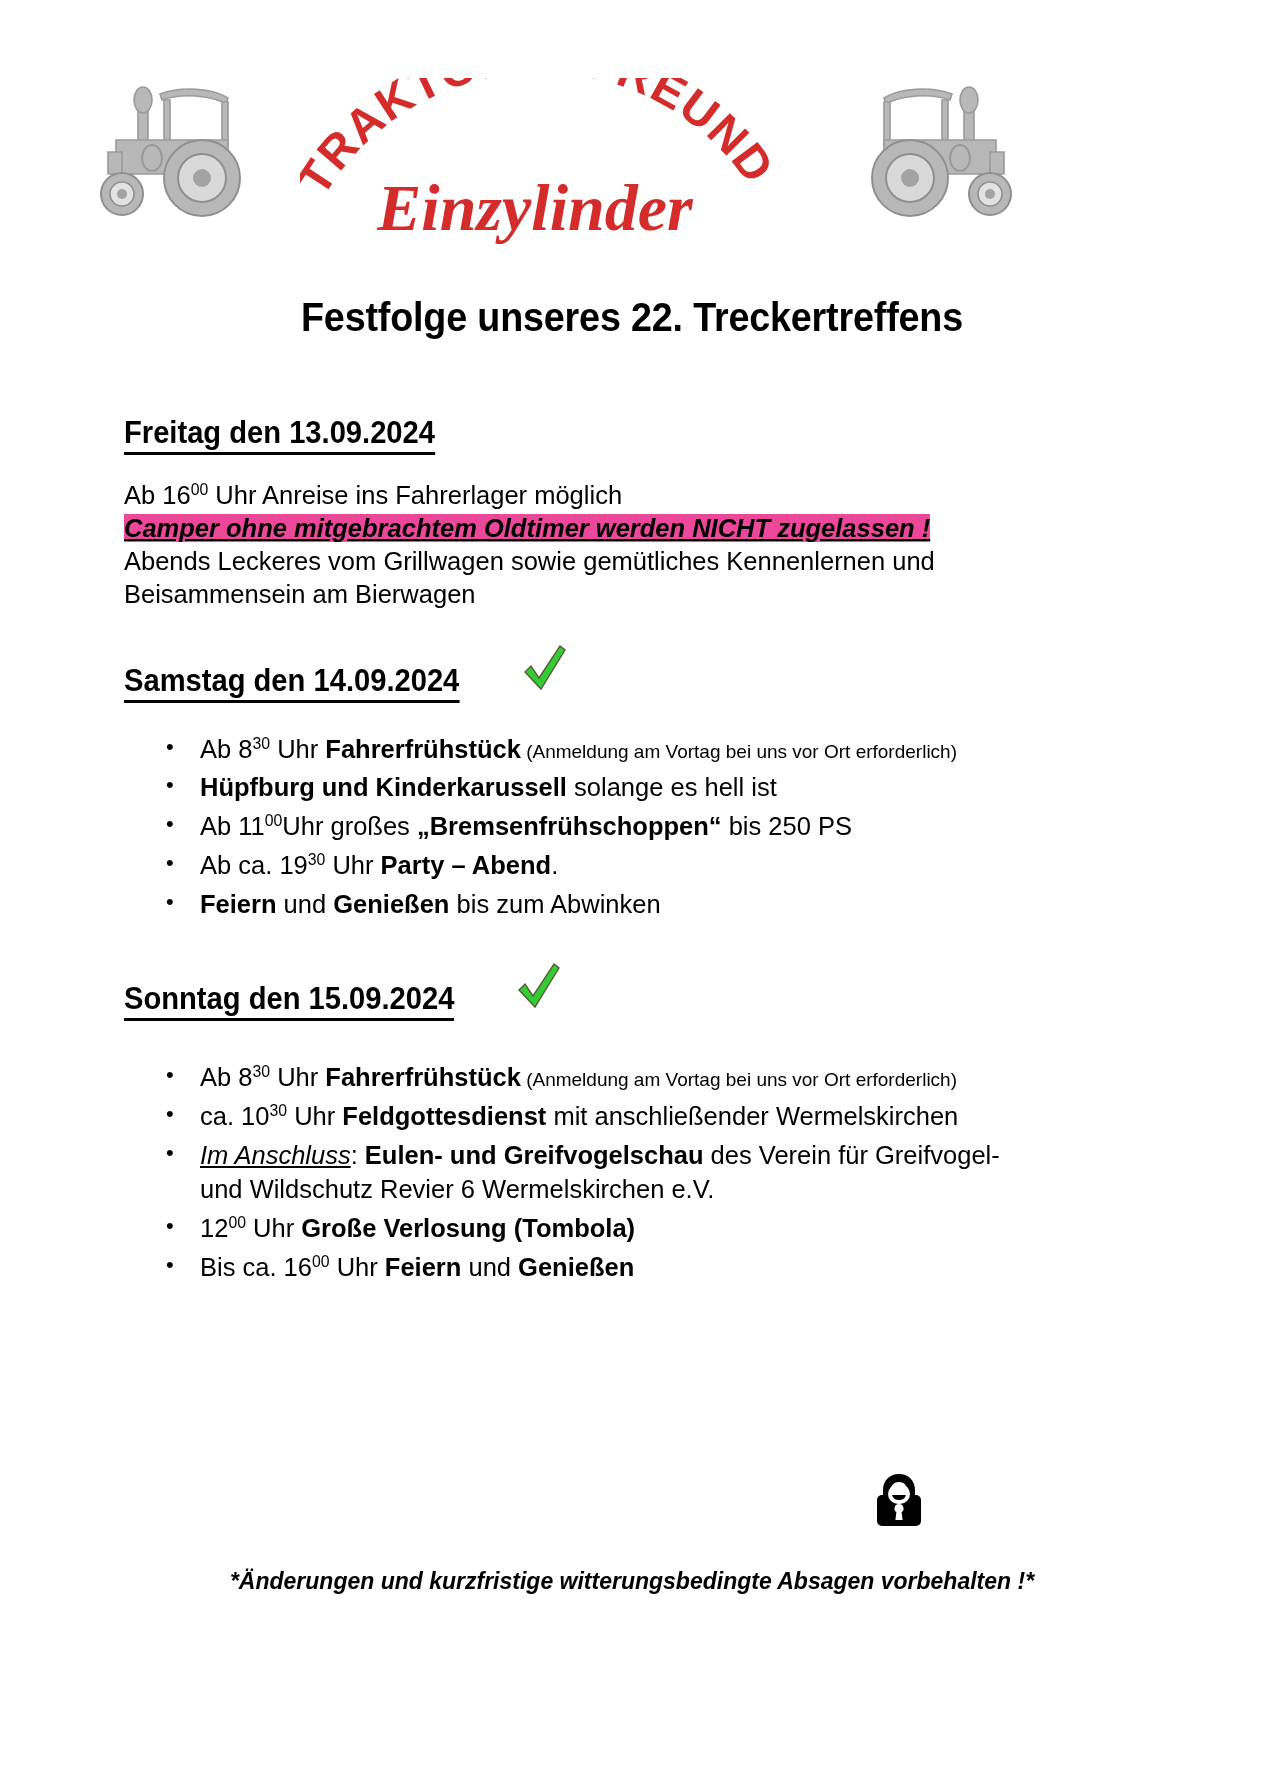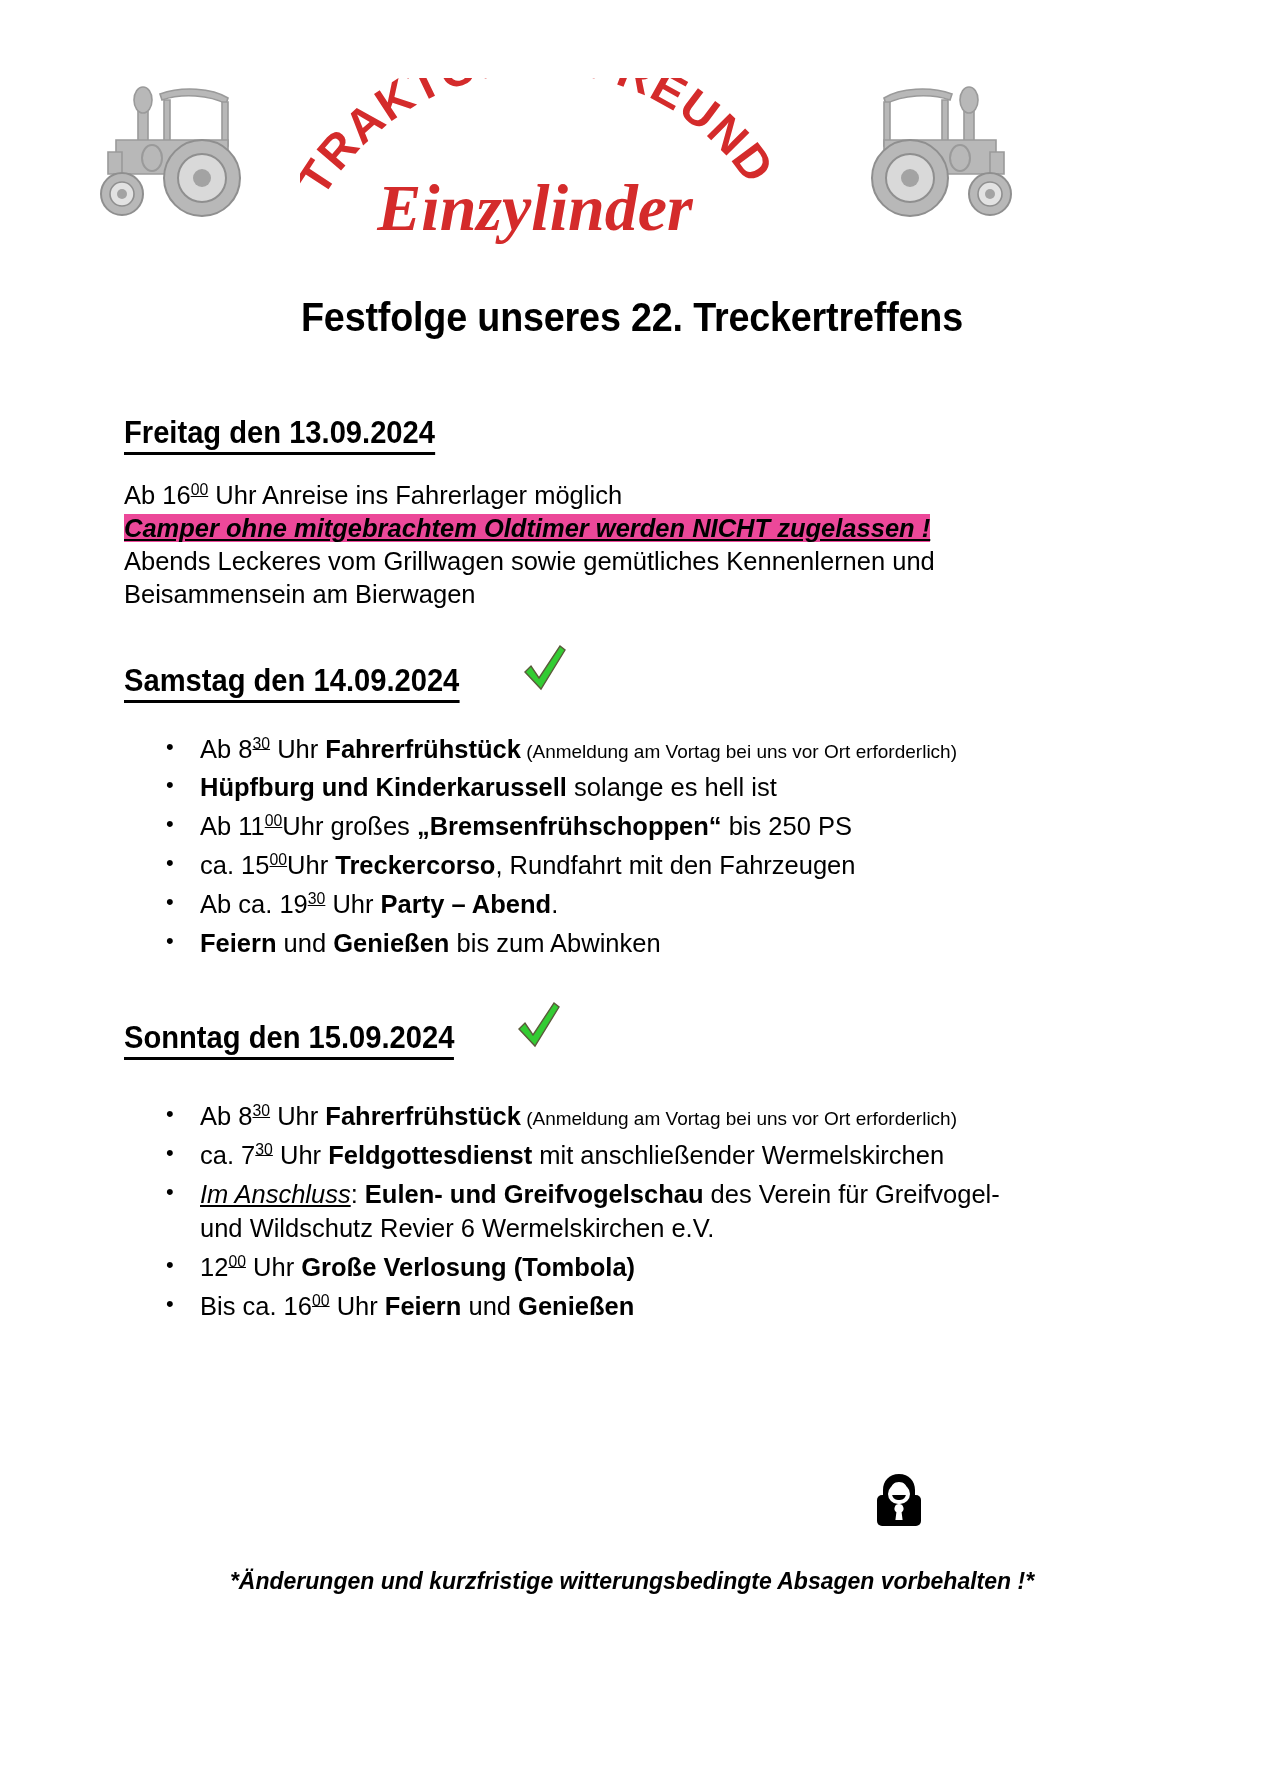--- a/index.html
+++ b/index.html
@@ -131,21 +131,20 @@
   b, strong { font-weight: bold; text-align: right; }
   .small {
     font-size: 19px;
   }
   .ital { font-style: italic; }
   .und  { text-decoration: underline; }
 
   sup.time {
     font-size: 0.62em;
     vertical-align: super;
-    text-decoration: underline;
     line-height: 0;
   }
 
   .indent-line {
     margin-left: 128px;
   }
 
   .footer-note {
     position: absolute;
     left: 0;
@@ -273,23 +272,20 @@
         <li>
           <span>Ab 8</span><sup class="time">30</sup><span> Uhr </span><b>Fahrerfrühstück</b><span class="small"> (Anmeldung am Vortag bei uns vor Ort erforderlich)</span>
         </li>
         <li>
           <b>Hüpfburg und Kinderkarussell</b><span> solange es hell ist</span>
         </li>
         <li>
           <span>Ab 11</span><sup class="time">00</sup><span>Uhr großes </span><b>„Bremsenfrühschoppen“</b><span> bis 250 PS</span>
         </li>
         <li>
-          <span>ca. 15</span><sup class="time">00</sup><span>Uhr </span><b>Treckercorso</b><span>, Rundfahrt mit den Fahrzeugen</span>
-        </li>
-        <li>
           <span>Ab ca. 19</span><sup class="time">30</sup><span> Uhr </span><b>Party – Abend</b><span>.</span>
         </li>
         <li>
           <b>Feiern</b><span> und </span><b>Genießen</b><span> bis zum Abwinken</span>
         </li>
       </ul>
     </div>
 
     <div class="sp-2"></div>
 
@@ -303,21 +299,21 @@
         </span>
       </div>
 
       <div class="sp-2"></div>
 
       <ul class="items">
         <li>
           <span>Ab 8</span><sup class="time">30</sup><span> Uhr </span><b>Fahrerfrühstück</b><span class="small"> (Anmeldung am Vortag bei uns vor Ort erforderlich)</span>
         </li>
         <li>
-          <span>ca. 7</span><sup class="time">30</sup><span> Uhr </span><b>Feldgottesdienst</b><span> mit anschließender Wermelskirchen</span>
+          <span>ca. 10</span><sup class="time">30</sup><span> Uhr </span><b>Feldgottesdienst</b><span> mit anschließender Wermelskirchen</span>
         </li>
         <li>
           <span class="ital und">Im Anschluss</span><span>: </span><b>Eulen- und Greifvogelschau</b><span> des Verein für Greifvogel- und Wildschutz Revier 6 Wermelskirchen e.V.</span>
         </li>
         <li>
           <span>12</span><sup class="time">00</sup><span> Uhr </span><b>Große Verlosung (Tombola)</b>
         </li>
         <li>
           <span>Bis ca. 16</span><sup class="time">00</sup><span> Uhr </span><b>Feiern</b><span> und </span><b>Genießen</b>
         </li>

